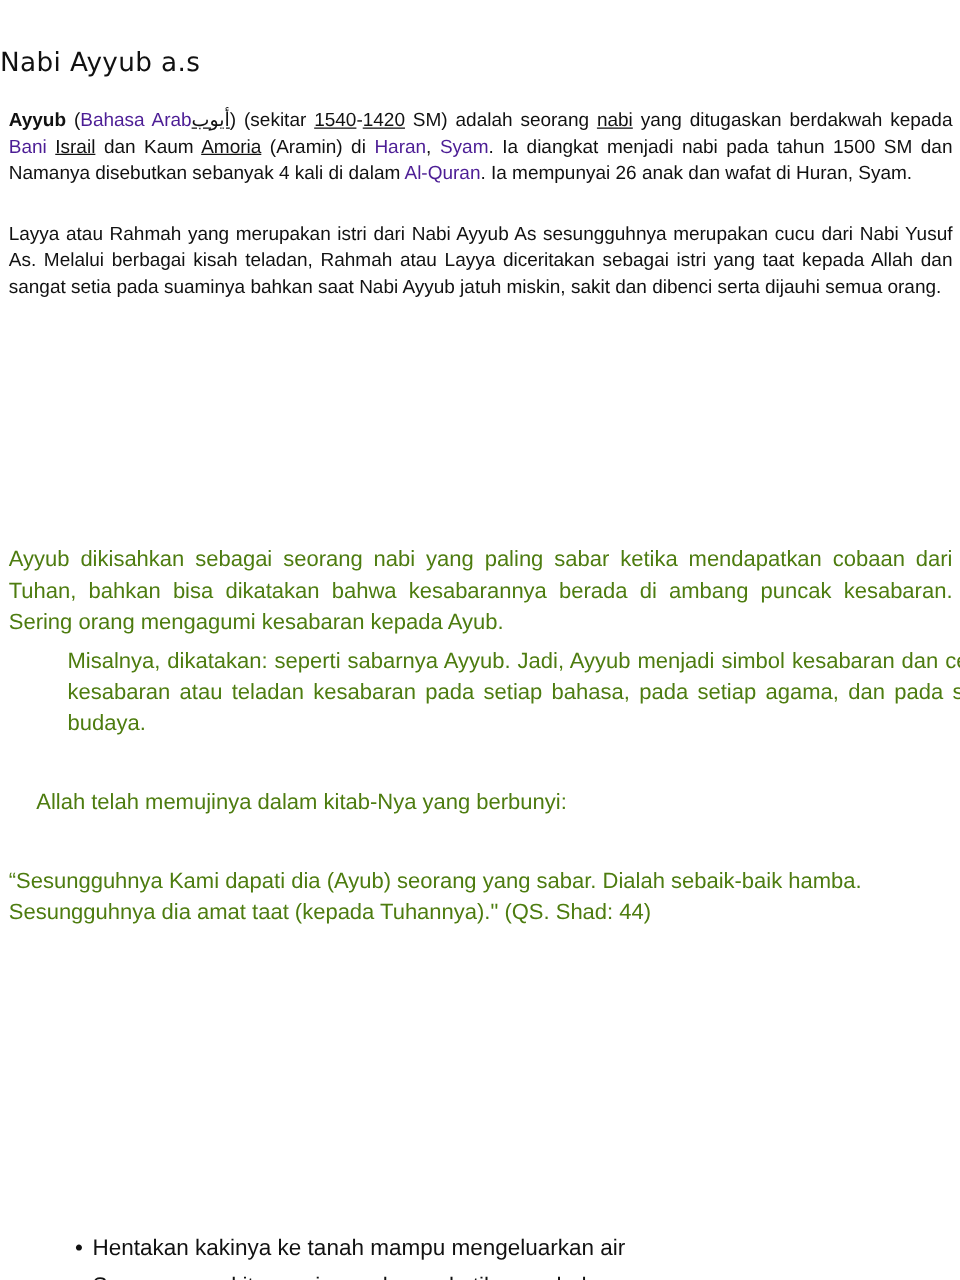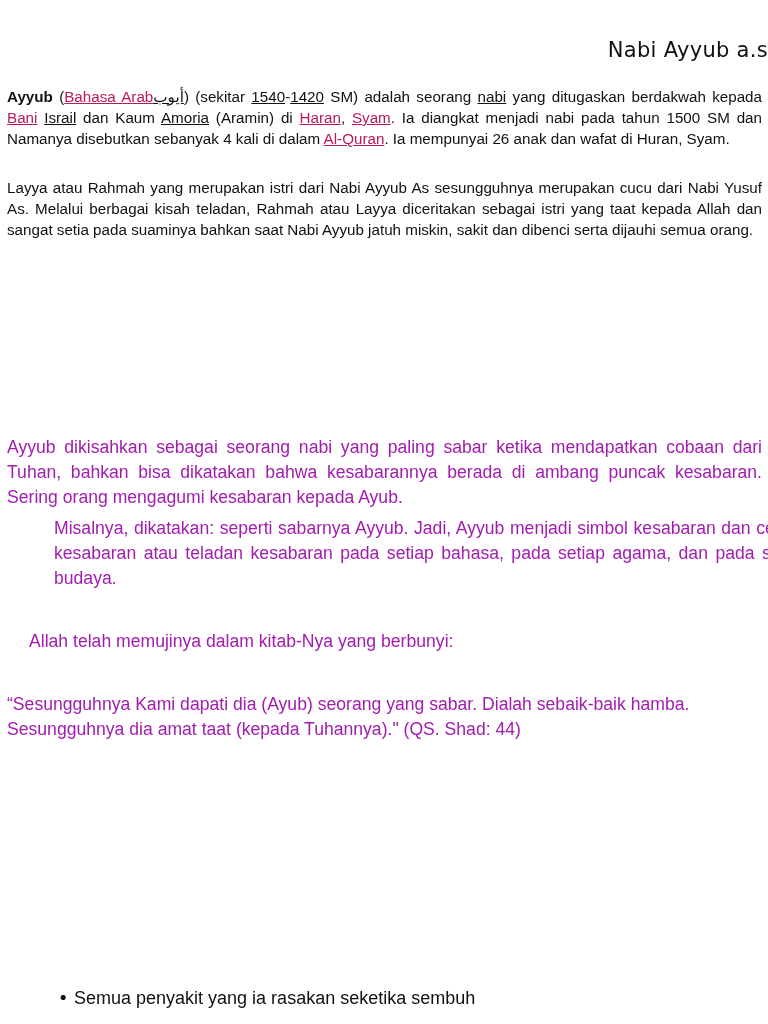--- a/index.html
+++ b/index.html
@@ -1,35 +1,35 @@
 <!DOCTYPE html>
 <html><head>
 <meta charset="utf-8">
 <style>
   html, body { margin: 0; padding: 0; background: #ffffff; }
   body { width: 768px; height: 1024px; overflow: hidden; position: relative; color: #111; }
   .page { position: absolute; left: 0; top: 0; width: 768px; height: 1024px; }
   .title1 {
-    position: absolute; top: 38px; left: 0; width: 768px; text-align: right;
+    position: absolute; top: 38px; left: 0; width: 768px; text-align: left;
     font-family: "DejaVu Sans", sans-serif; font-size: 21px; color: #111; letter-spacing: 0.3px;
   }
   .para-small {
     position: absolute; left: 7px; width: 755px;
     font-family: "Liberation Sans", sans-serif; font-size: 15.2px; line-height: 21px;
     text-align: justify; color: #111;
   }
   .p1 { top: 86px; }
   .p2 { top: 177px; }
-  .link { color: #be185d; text-decoration: underline; }
+  .link { color: #4c1d95; }
   .ul { text-decoration: underline; }
   .bold { font-weight: bold; }
   .para-large {
     position: absolute; left: 7px; width: 755px;
     font-family: "Liberation Sans", sans-serif; font-size: 17.6px; line-height: 25px;
-    text-align: justify; color: #a21caf;
+    text-align: justify; color: #4d7c0f;
   }
   .p3 { top: 435px; }
   .p4 { top: 516px; margin-left: 47px; }
   .p5 { top: 629px; margin-left: 22px; }
   .p6 { top: 692px; text-align: left; }
   .italic { }
   .title2 {
     position: absolute; top: 908px; left: 59px;
     font-family: "DejaVu Sans", sans-serif; font-size: 33px; color: #111;
   }
@@ -52,17 +52,17 @@
   <div class="para-large p3">Ayyub dikisahkan sebagai seorang nabi yang paling sabar ketika mendapatkan cobaan dari Tuhan, bahkan bisa dikatakan bahwa kesabarannya berada di ambang puncak kesabaran. Sering orang mengagumi kesabaran kepada Ayub.</div>
 
   <div class="para-large p4">Misalnya, dikatakan: seperti sabarnya Ayyub. Jadi, Ayyub menjadi simbol kesabaran dan cermin kesabaran atau teladan kesabaran pada setiap bahasa, pada setiap agama, dan pada setiap budaya.</div>
 
   <div class="para-large p5">Allah telah memujinya dalam kitab-Nya yang berbunyi:</div>
 
   <div class="para-large p6"><span class="italic">“Sesungguhnya Kami dapati dia (Ayub) seorang yang sabar. Dialah sebaik-baik hamba. Sesungguhnya dia amat taat (kepada Tuhannya).</span><span>" (QS. Shad: 44)</span></div>
 
 
   <ul class="bullets">
-    <li><span class="dot">•</span></li>
+    <li><span class="dot">•</span><span>Hentakan kakinya ke tanah mampu mengeluarkan air</span></li>
     <li><span class="dot">•</span><span>Semua penyakit yang ia rasakan seketika sembuh</span></li>
   </ul>
 
 </div>
 
 </body></html>

